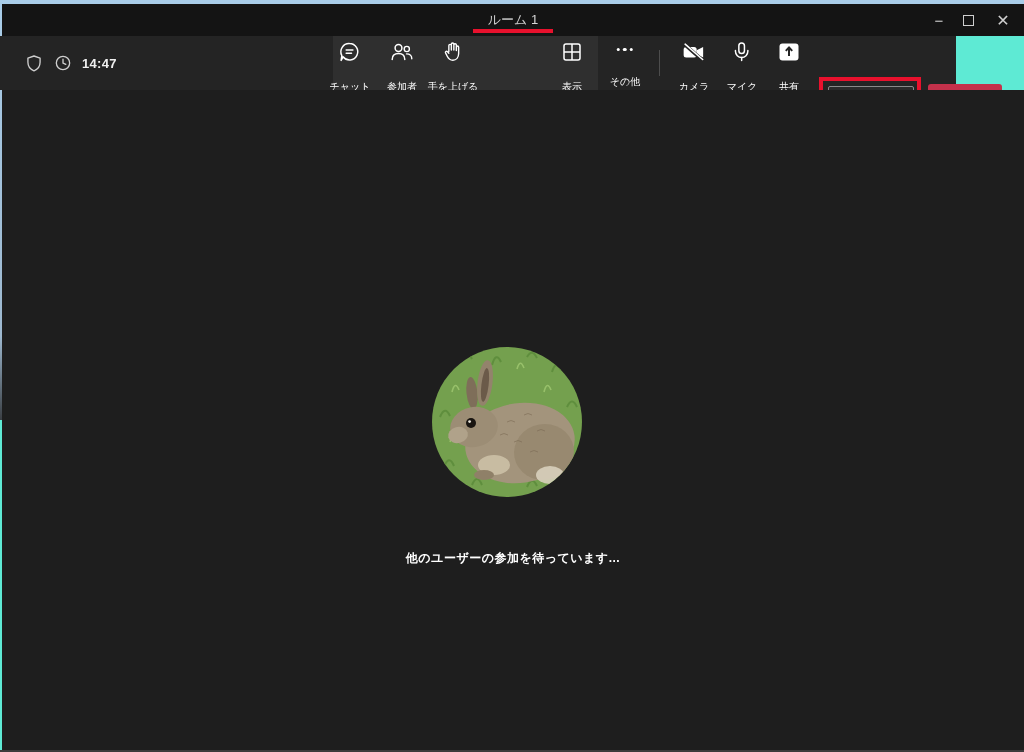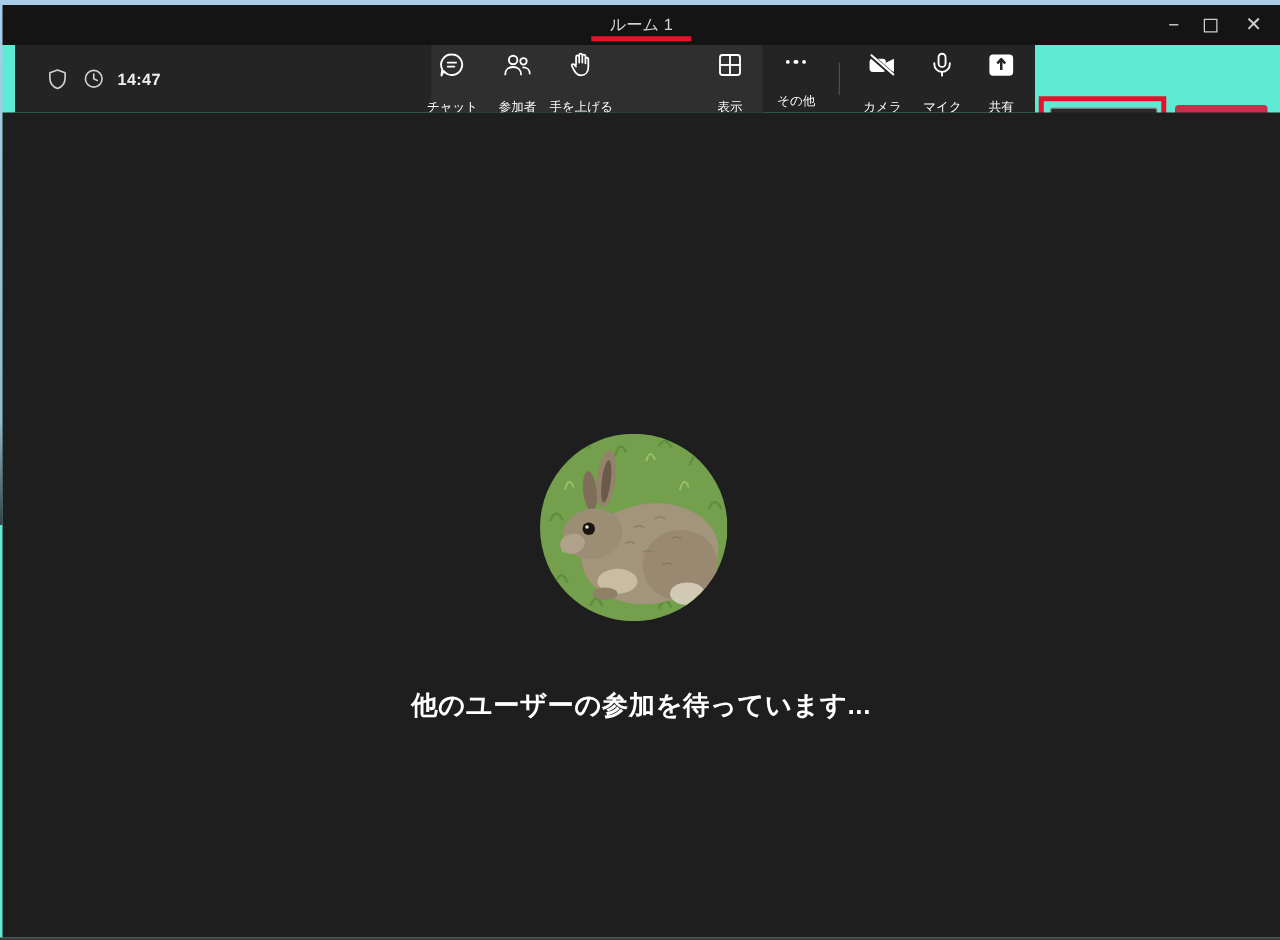--- a/index.html
+++ b/index.html
@@ -28,21 +28,21 @@
     position:absolute;left:473px;top:25px;width:80px;height:4px;background:#e8112d;
   }
   .winctl{position:absolute;top:0;height:32px;width:34px;display:flex;align-items:center;justify-content:center;
     color:#cfcfcf;font-size:15px;}
   .winctl.min{left:922px;}
   .winctl.max{left:951px;}
   .winctl.close{left:986px;font-size:16px;}
   .max-box{width:11px;height:11px;border:1.5px solid #cfcfcf;display:inline-block;}
 
   
-  .toolbar{position:absolute;left:12px;top:36px;width:816px;height:54px;background:#242424;text-decoration:underline;}
+  .toolbar{position:absolute;left:0;top:36px;width:956px;height:54px;background:#242424;text-decoration:underline;}
   .toolbar-raised{position:absolute;left:333px;top:0;width:265px;height:54px;background:#2f2f2f;}
   .meeting-info{position:absolute;left:24px;top:0;height:54px;display:flex;align-items:center;gap:9px;}
   .meeting-time{font-size:13px;font-weight:bold;color:#f0f0f0;letter-spacing:.3px;}
   .divider{position:absolute;left:659px;top:14px;width:1px;height:26px;background:#4d4d4d;}
 
   .tbtn{
     position:absolute;top:4px;height:48px;transform:translateX(-50%);
     display:flex;flex-direction:column;align-items:center;justify-content:flex-start;
     gap:17px;cursor:pointer;white-space:nowrap;
   }
@@ -70,21 +70,21 @@
   }
 
   
   .stage{position:absolute;left:2px;top:90px;width:1022px;height:660px;background:#1e1e1e;}
   .avatar{
     position:absolute;left:430px;top:257px;width:150px;height:150px;border-radius:50%;
     overflow:hidden;
   }
   .waiting{
     position:absolute;left:0;top:460px;width:100%;
-    text-align:center;font-size:21px;font-weight:bold;color:#ffffff;letter-spacing:.5px;
+    text-align:center;font-size:12px;font-weight:bold;color:#ffffff;letter-spacing:.5px;
   }
 </style>
 </head>
 <body>
 
 <div class="window">
 
   <div class="titlebar">
     <span class="title">ルーム 1</span>
     <div class="title-underline"></div>

